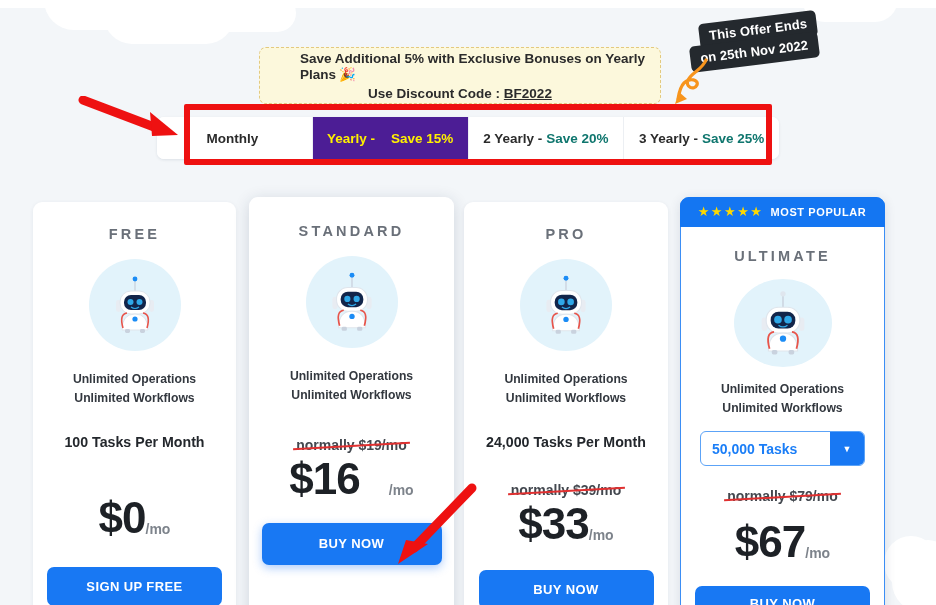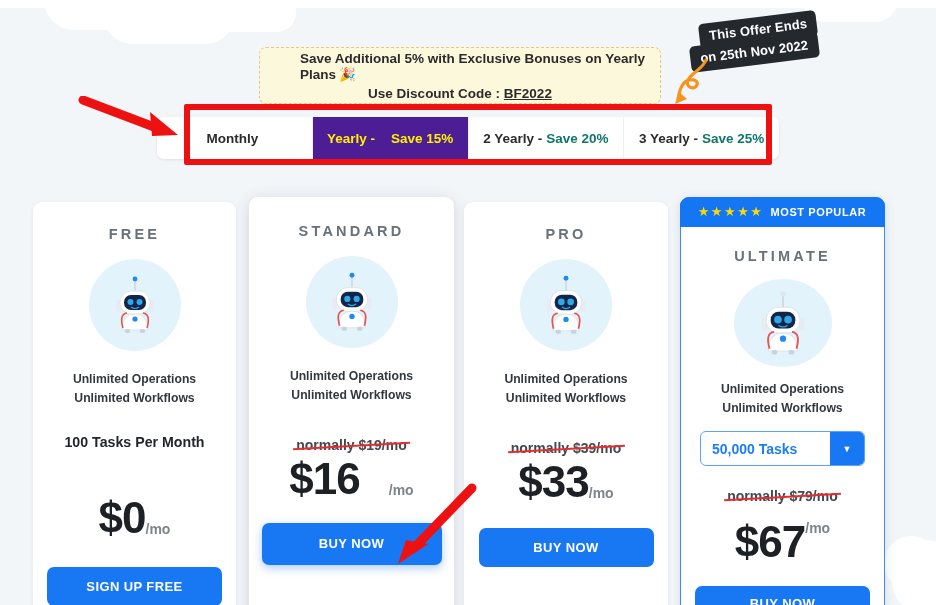--- a/index.html
+++ b/index.html
@@ -326,20 +326,21 @@
           <path d="M18 58 q0 -16 13 -16 q13 0 13 16 z" fill="#ffffff" stroke="#dfe5ec" stroke-width="1"></path>
           <path d="M19 56 q-4 -14 4 -15" stroke="#e8544a" stroke-width="1.6" fill="none"></path>
           <path d="M43 56 q4 -14 -4 -15" stroke="#e8544a" stroke-width="1.6" fill="none"></path>
           <circle cx="31" cy="47" r="2.6" fill="#1b8cf5"></circle>
           <rect x="21" y="57" width="5" height="4" rx="1.4" fill="#c9d2de"></rect>
           <rect x="36" y="57" width="5" height="4" rx="1.4" fill="#c9d2de"></rect>
         </svg>
       </div>
       <div class="feat" style="margin-top:19px;">Unlimited Operations</div>
       <div class="feat">Unlimited Workflows</div>
+      <div class="tasks" style="margin-top:26px;">24,000 Tasks Per Month</div>
       <div class="normally" style="margin-top:32px;">normally $39/mo</div>
       <div style="margin-top:4px;display:flex;align-items:flex-end;">
         <span class="price">$33</span>
         <span class="price-suffix" style="margin-bottom:3px;">/mo</span>
       </div>
       <button class="cta" style="margin-top:24px;">BUY NOW</button>
     </div>
   </div>
 
   <div class="card" id="card-ultimate">
@@ -368,21 +369,21 @@
           <rect x="36" y="57" width="5" height="4" rx="1.4" fill="#c9d2de"></rect>
         </svg>
       </div>
       <div class="feat" style="margin-top:13px;">Unlimited Operations</div>
       <div class="feat">Unlimited Workflows</div>
       <div class="dropdown" style="margin-top:13px;">
         <span class="dropdown-value">50,000 Tasks</span>
         <span class="dropdown-btn">▼</span>
       </div>
       <div class="normally" style="margin-top:22px;">normally $79/mo</div>
-      <div style="margin-top:16px;display:flex;align-items:flex-start;">
+      <div style="margin-top:16px;display:flex;align-items:flex-end;">
         <span class="price">$67</span>
         <span class="price-suffix" style="margin-bottom:3px;">/mo</span>
       </div>
       <button class="cta" style="margin-top:22px;">BUY NOW</button>
     </div>
   </div>
 
   <div class="annot-rect"></div>
 
   <svg class="arrow-svg" style="left:78px;top:96px;" width="120" height="50" viewBox="0 0 120 50">

